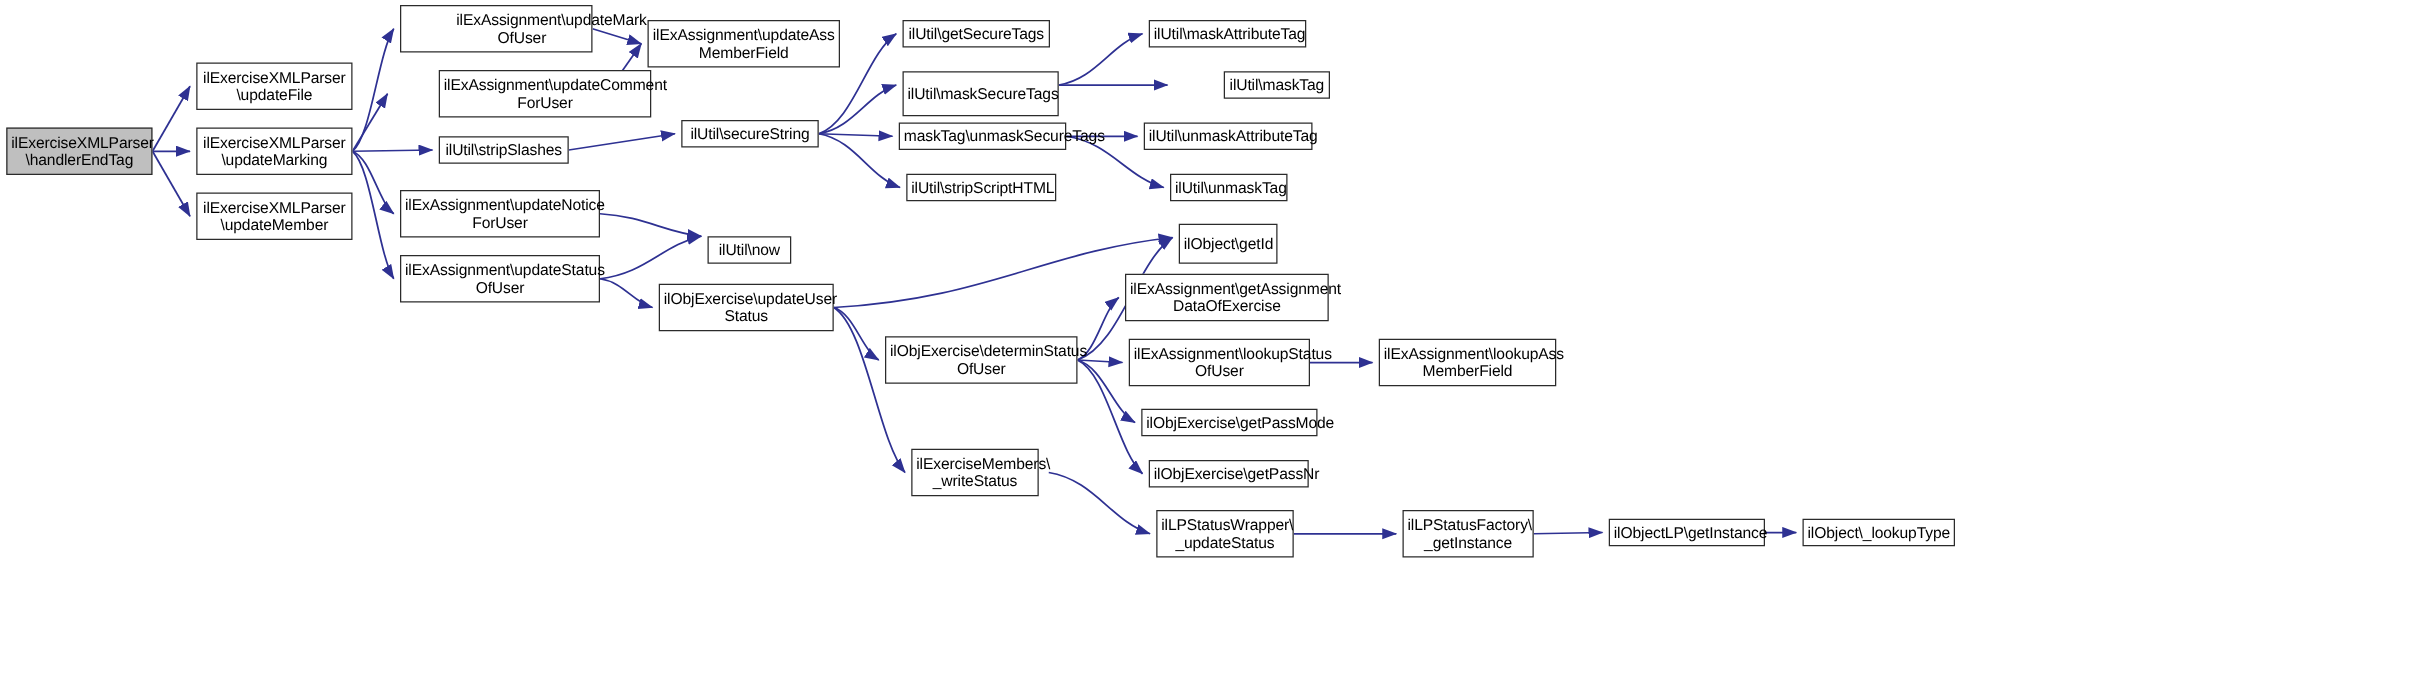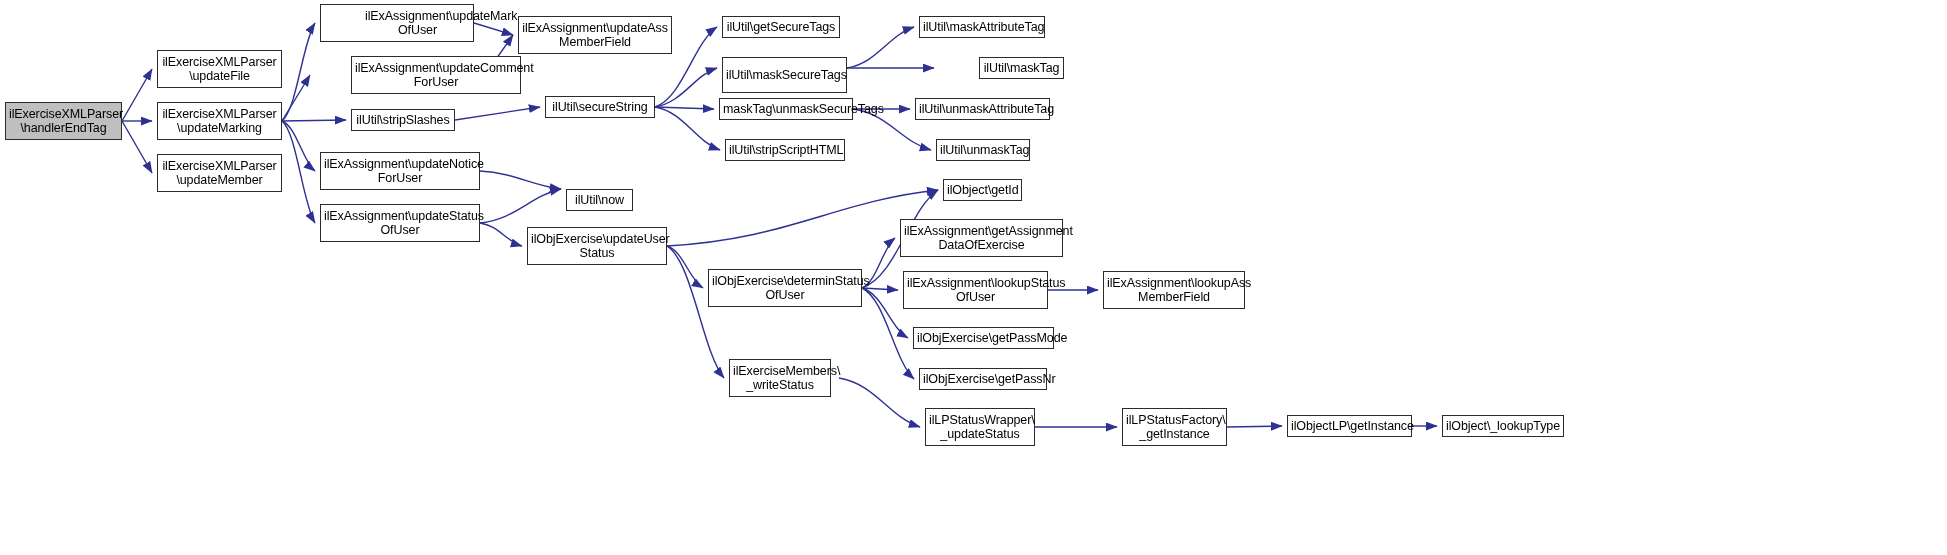--- a/index.html
+++ b/index.html
@@ -125,21 +125,21 @@
       <div class="node" style="left: 719px; top: 98px; width: 134px; height: 22px;"><span class="label">maskTag\unmaskSecureTags</span></div>
       <div class="node" style="left: 725px; top: 139px; width: 120px; height: 22px;"><span class="label">ilUtil\stripScriptHTML</span></div>
       <div class="node" style="left: 708px; top: 269px; width: 154px; height: 38px;"><span class="label">ilObjExercise\determinStatus
 OfUser</span></div>
       <div class="node" style="left: 729px; top: 359px; width: 102px; height: 38px;"><span class="label">ilExerciseMembers\
 _writeStatus</span></div>
       <div class="node" style="left: 919px; top: 16px; width: 126px; height: 22px;"><span class="label">ilUtil\maskAttributeTag</span></div>
       <div class="node" style="left: 939px; top: 57px; width: 85px; height: 22px; margin-left: 40px;"><span class="label">ilUtil\maskTag</span></div>
       <div class="node" style="left: 915px; top: 98px; width: 135px; height: 22px;"><span class="label">ilUtil\unmaskAttributeTag</span></div>
       <div class="node" style="left: 936px; top: 139px; width: 94px; height: 22px;"><span class="label">ilUtil\unmaskTag</span></div>
-      <div class="node" style="left: 943px; top: 179px; width: 79px; height: 22px;"><span class="label">ilObject\getId</span></div>
+      <div class="node" style="left: 943px; top: 179px; width: 79px; height: 32px;"><span class="label">ilObject\getId</span></div>
       <div class="node" style="left: 900px; top: 219px; width: 163px; height: 38px;"><span class="label">ilExAssignment\getAssignment
 DataOfExercise</span></div>
       <div class="node" style="left: 903px; top: 271px; width: 145px; height: 38px;"><span class="label">ilExAssignment\lookupStatus
 OfUser</span></div>
       <div class="node" style="left: 913px; top: 327px; width: 141px; height: 22px;"><span class="label">ilObjExercise\getPassMode</span></div>
       <div class="node" style="left: 919px; top: 368px; width: 128px; height: 22px;"><span class="label">ilObjExercise\getPassNr</span></div>
       <div class="node" style="left: 925px; top: 408px; width: 110px; height: 38px;"><span class="label">ilLPStatusWrapper\
 _updateStatus</span></div>
       <div class="node" style="left: 1103px; top: 271px; width: 142px; height: 38px;"><span class="label">ilExAssignment\lookupAss
 MemberField</span></div>

